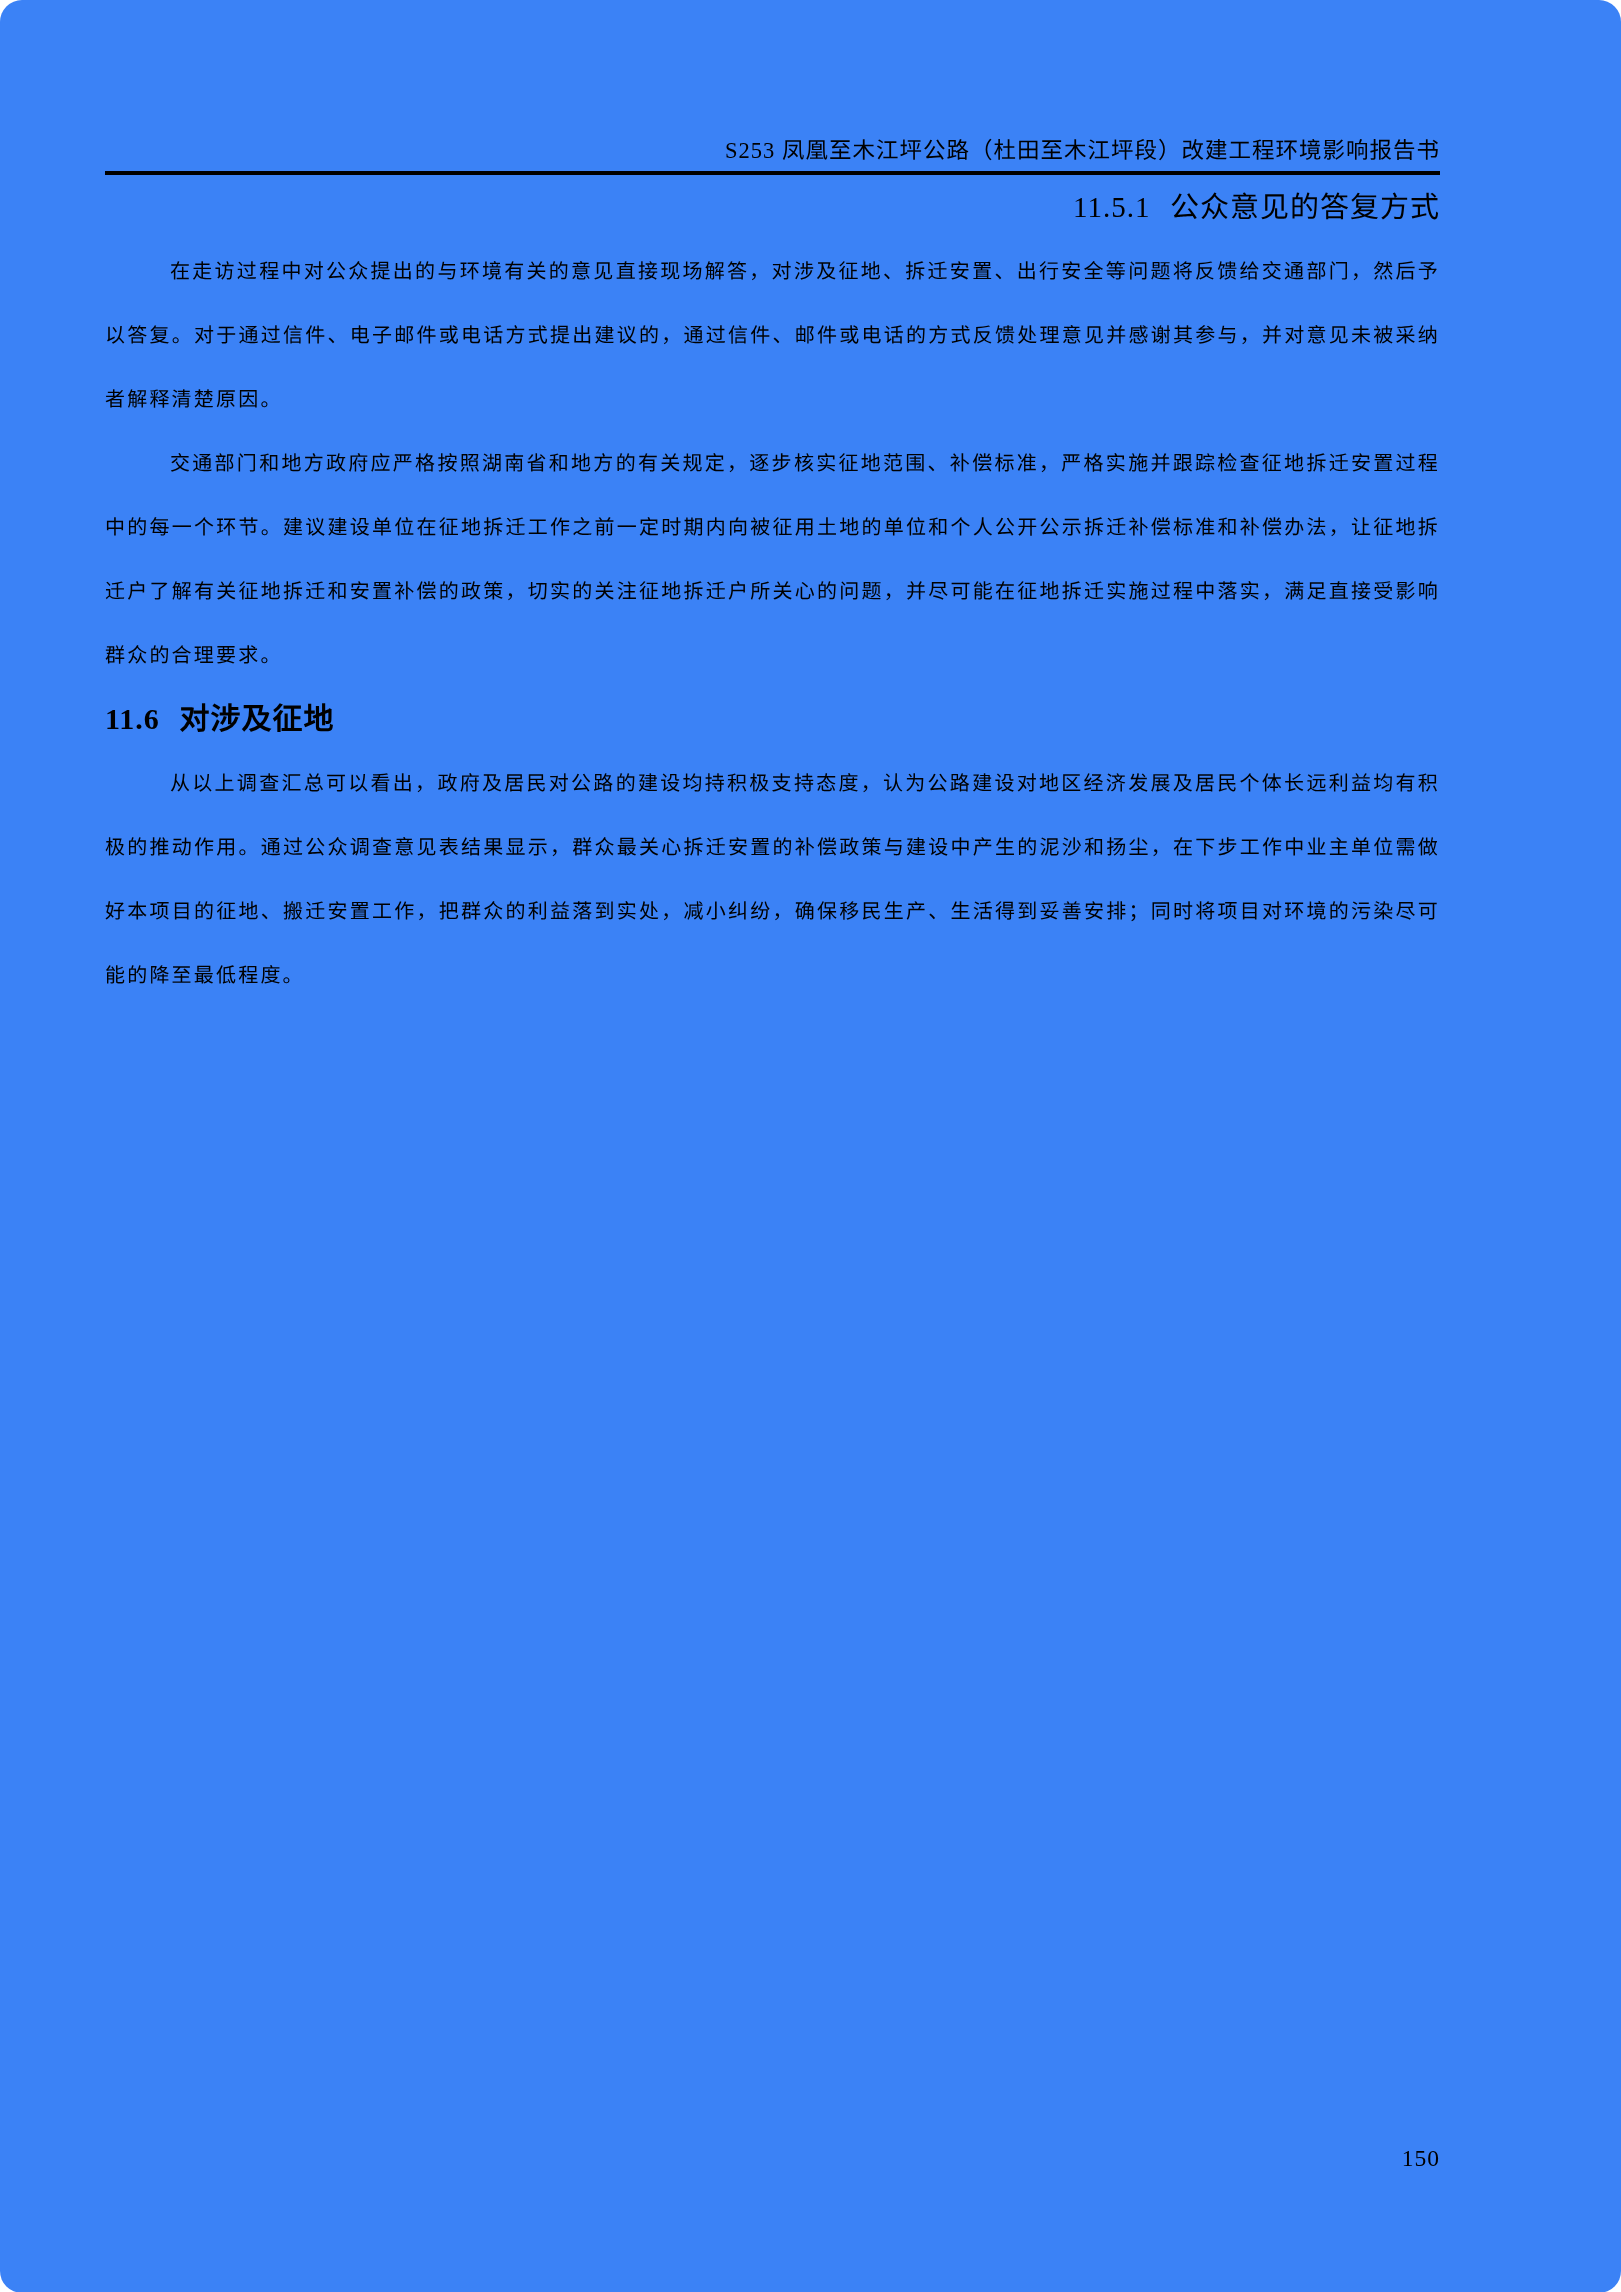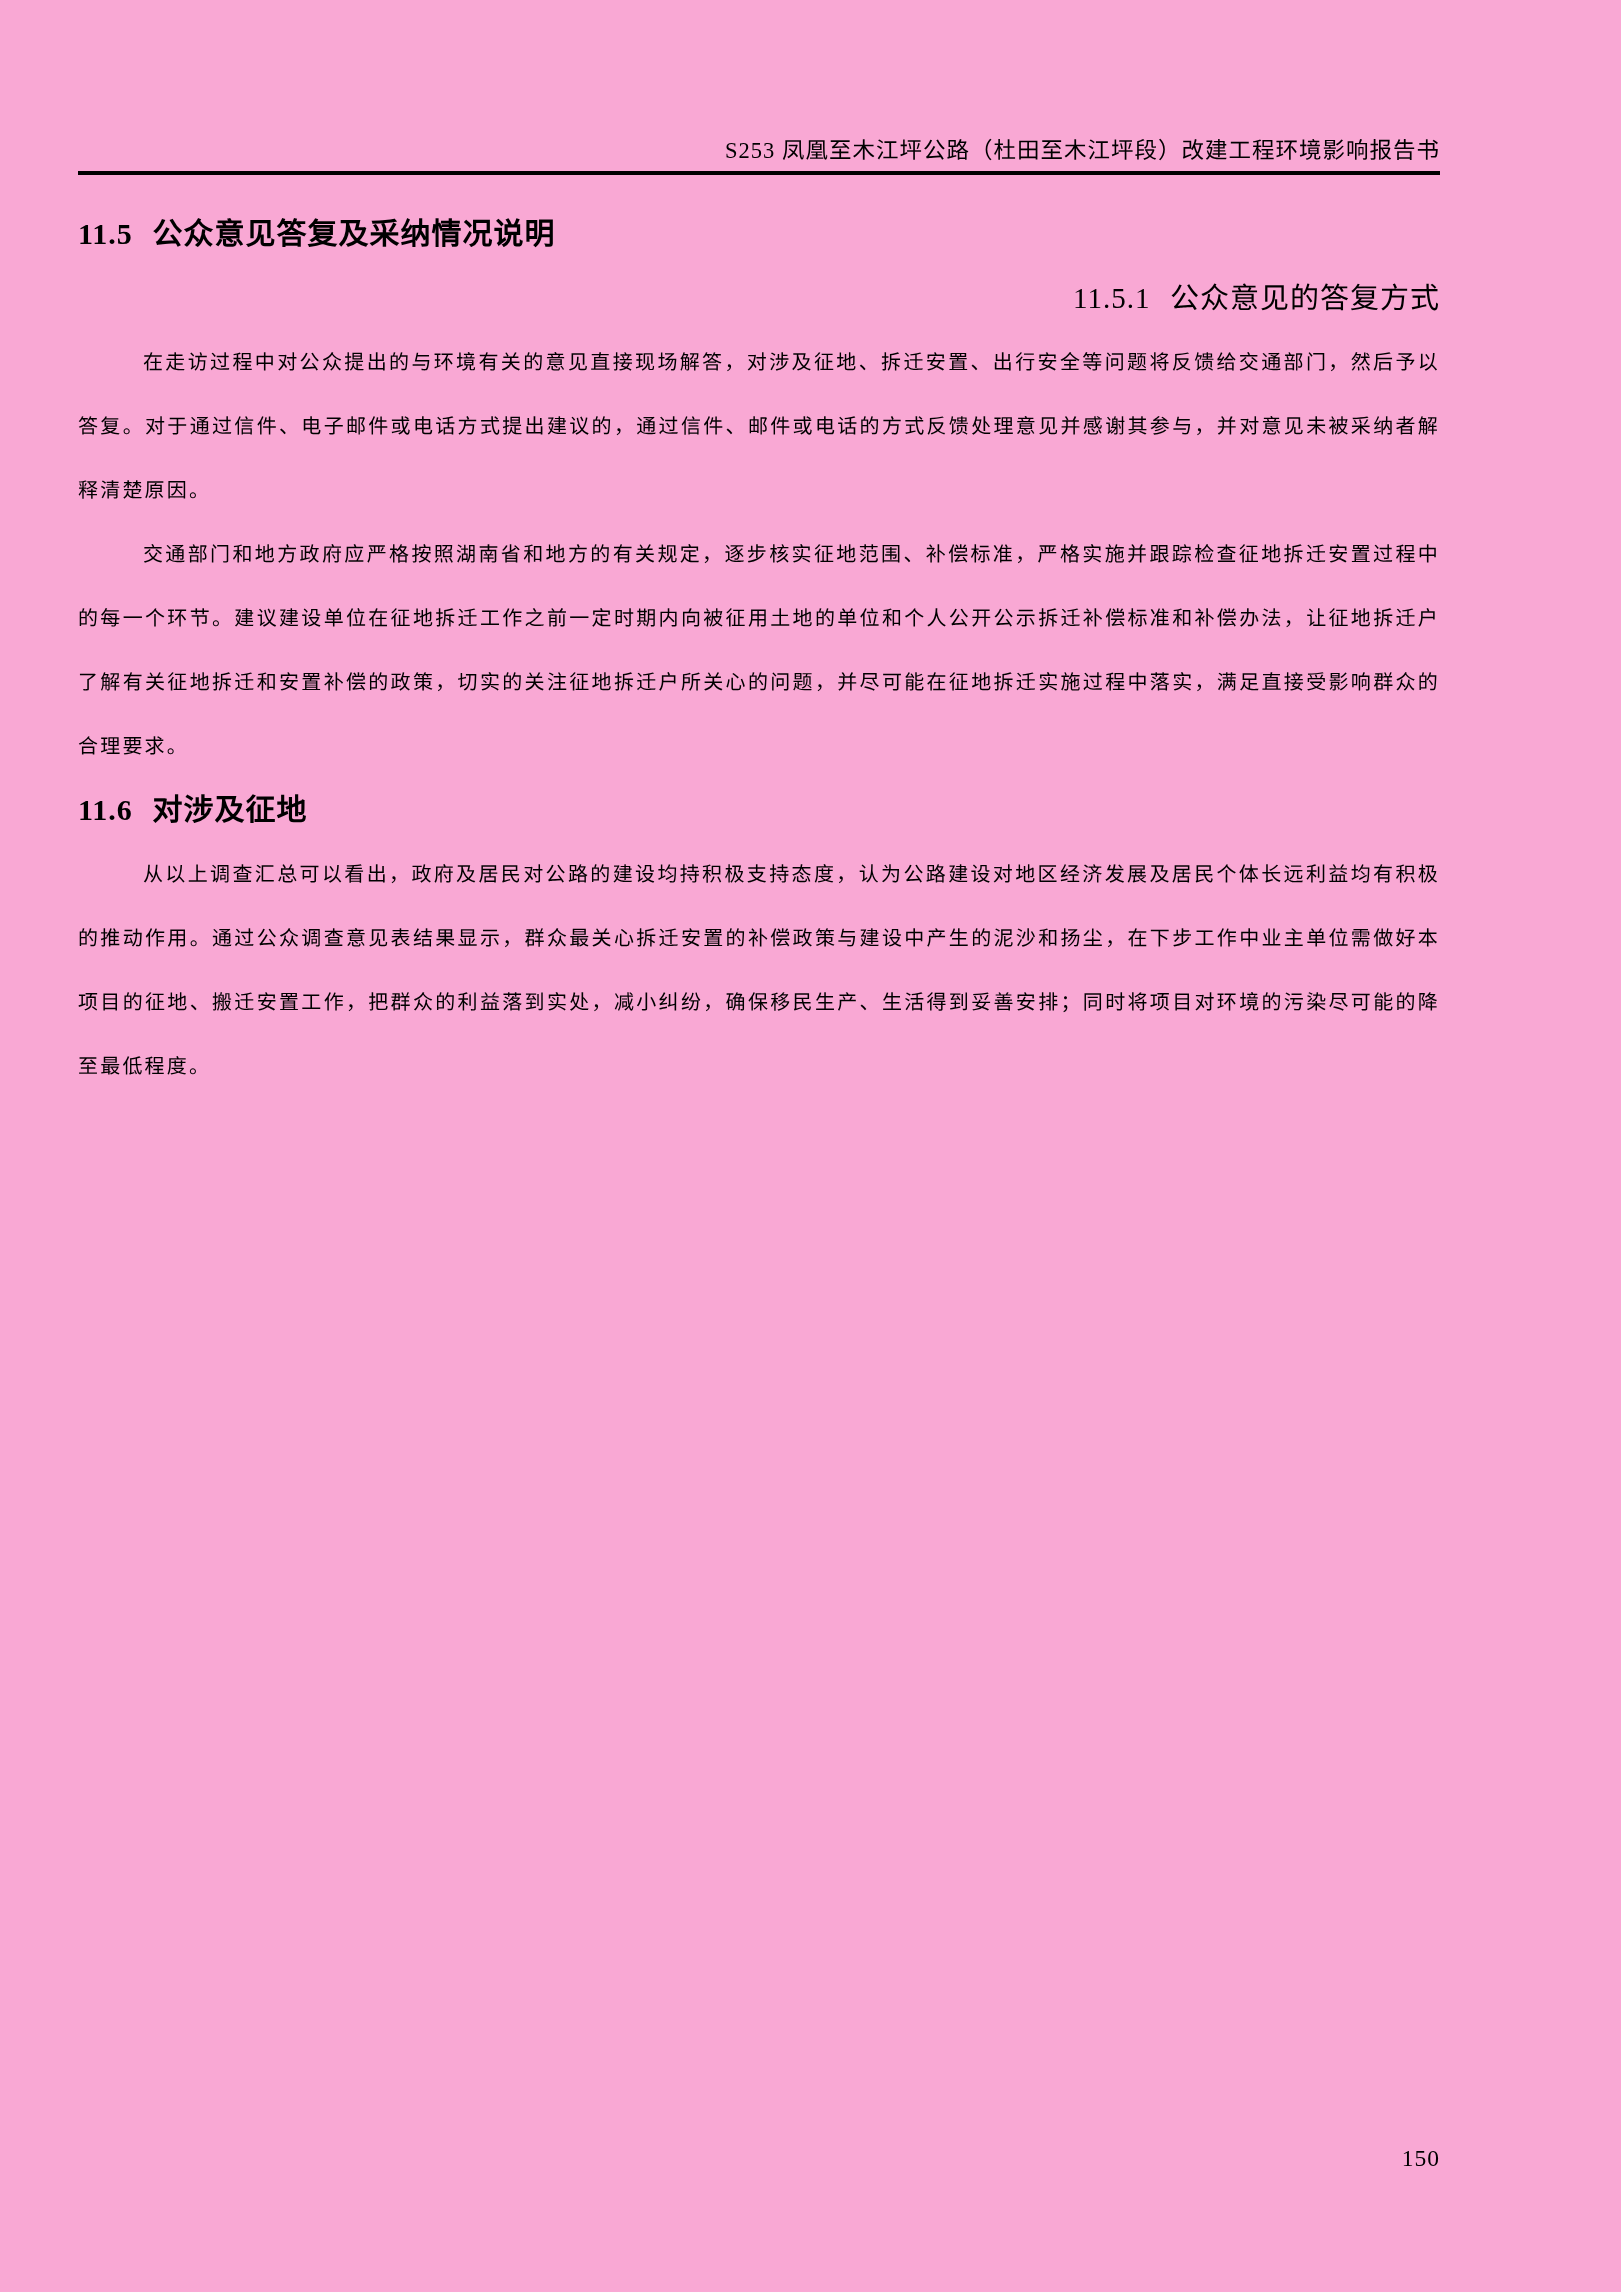--- a/index.html
+++ b/index.html
@@ -4,26 +4,27 @@
 <style>
   html, body {
     margin: 0;
     padding: 0;
     background: #ffffff;
   }
   .page {
     position: relative;
     width: 1621px;
     height: 2293px;
-    background: #f9a8d4;
+    background: #3b82f6;
     color: #000000;
     font-family: "Liberation Serif", "DejaVu Serif", serif;
     box-sizing: border-box;
-    padding: 137px 181px 0 78px;
+    padding: 137px 181px 0 105px;
     overflow: hidden;
+    border-radius: 22px;
   }
   .doc-header {
     border-bottom: 4.9px solid #000000;
     padding-bottom: 6.9px;
   }
   .doc-header-title {
     text-align: right;
     font-size: 22.5px;
     line-height: 27.4px;
     letter-spacing: 1px;
@@ -74,23 +75,20 @@
 <body>
 
 <div class="page">
 
   <div class="doc-header">
     <div class="doc-header-title">S253 凤凰至木江坪公路（杜田至木江坪段）改建工程环境影响报告书</div>
   </div>
 
   <main>
 
-    <h2 class="sec-heading first">
-      <span class="sec-num">11.5</span><span>公众意见答复及采纳情况说明</span>
-    </h2>
 
     <h3 class="subsec-heading">
       <span class="subsec-num">11.5.1</span><span>公众意见的答复方式</span>
     </h3>
 
     <p class="body-par">在走访过程中对公众提出的与环境有关的意见直接现场解答，对涉及征地、拆迁安置、出行安全等问题将反馈给交通部门，然后予以答复。对于通过信件、电子邮件或电话方式提出建议的，通过信件、邮件或电话的方式反馈处理意见并感谢其参与，并对意见未被采纳者解释清楚原因。</p>
 
 
     <p class="body-par">交通部门和地方政府应严格按照湖南省和地方的有关规定，逐步核实征地范围、补偿标准，严格实施并跟踪检查征地拆迁安置过程中的每一个环节。建议建设单位在征地拆迁工作之前一定时期内向被征用土地的单位和个人公开公示拆迁补偿标准和补偿办法，让征地拆迁户了解有关征地拆迁和安置补偿的政策，切实的关注征地拆迁户所关心的问题，并尽可能在征地拆迁实施过程中落实，满足直接受影响群众的合理要求。</p>
 

